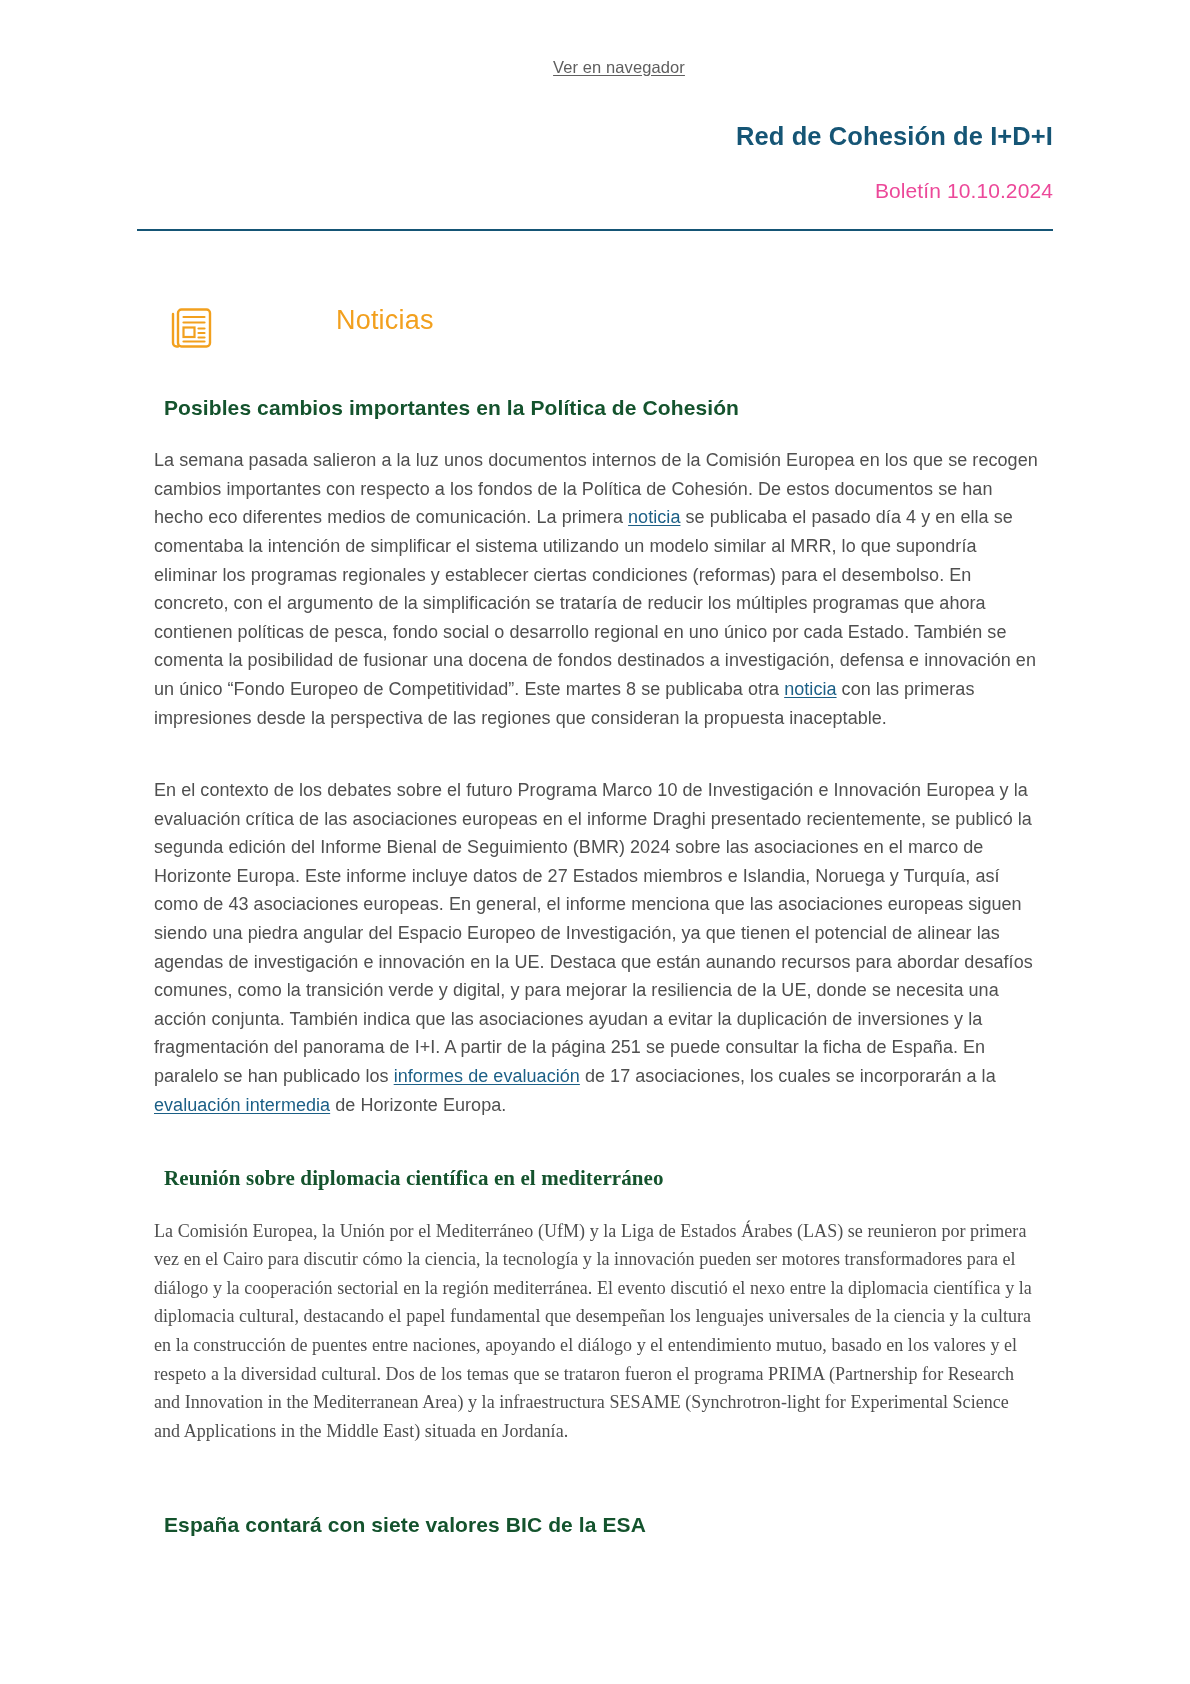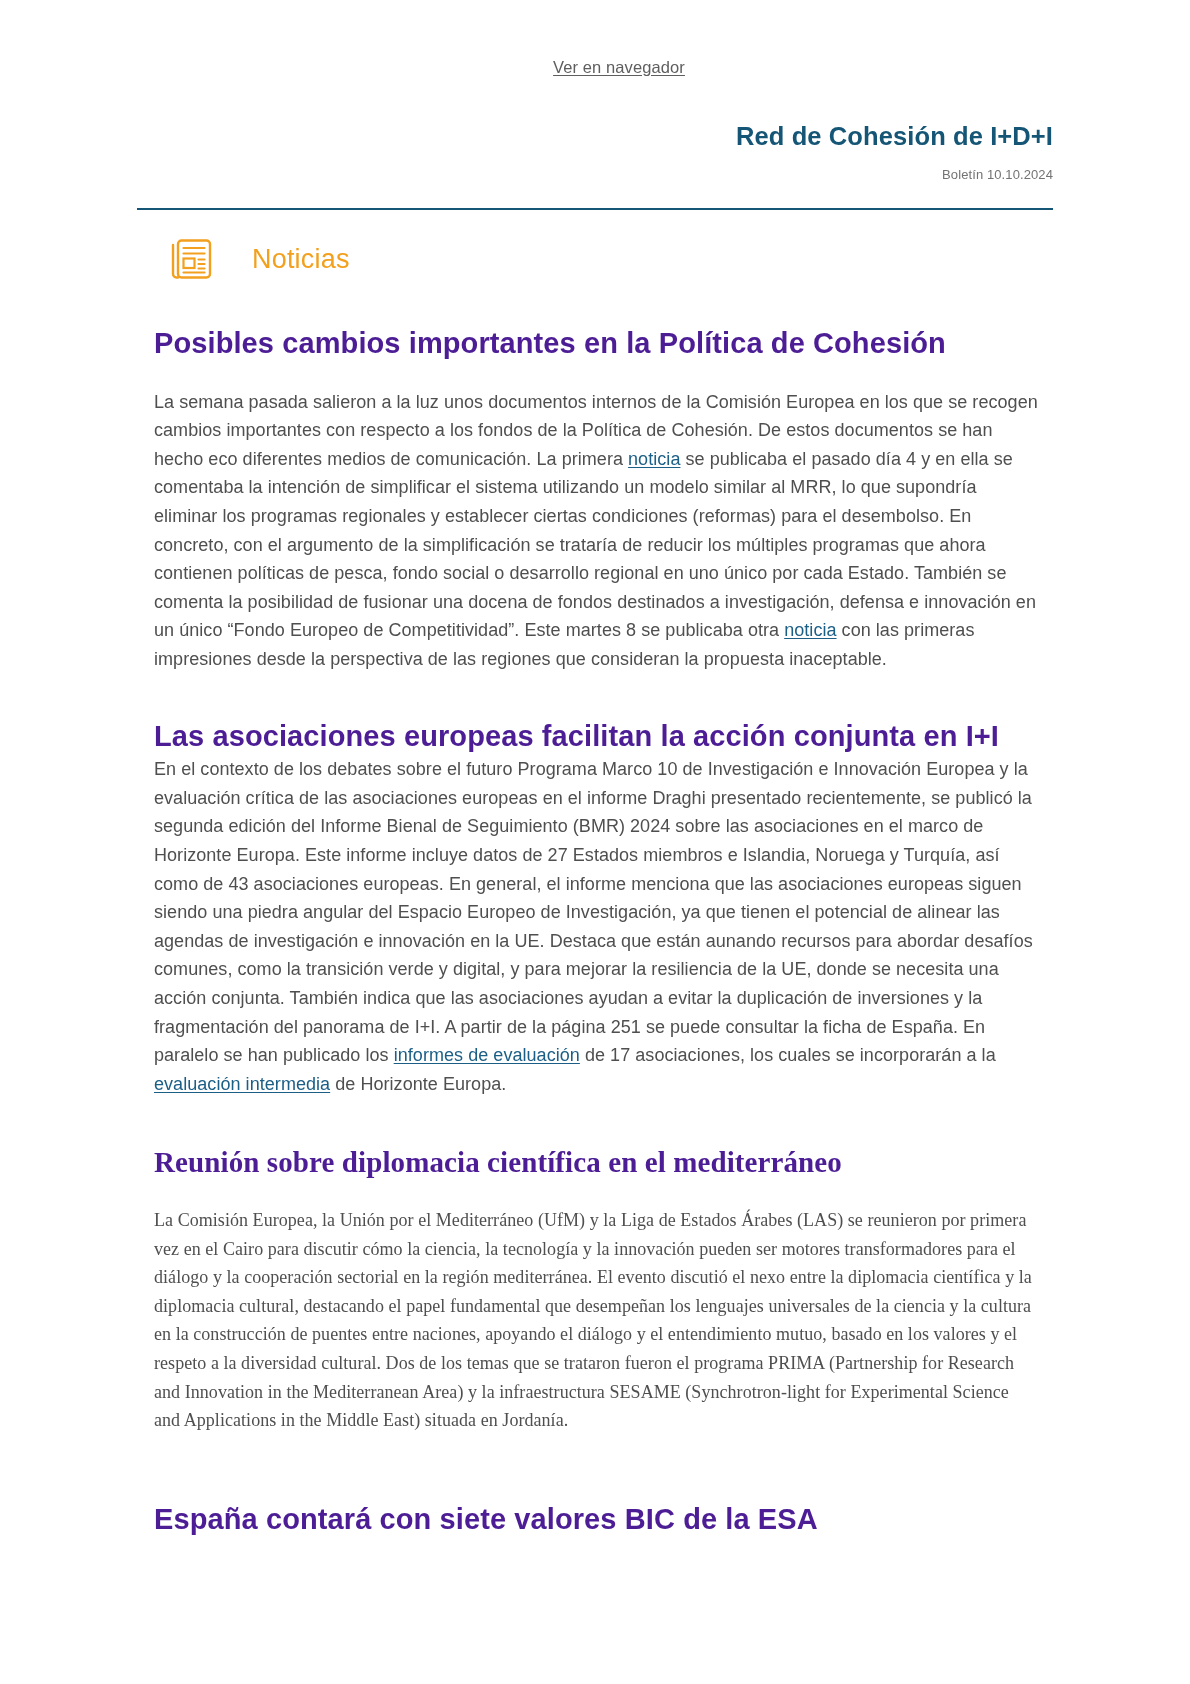--- a/index.html
+++ b/index.html
@@ -63,61 +63,62 @@
   }
   .brand-title {
     font-size: 25.5px;
     font-weight: 700;
     color: #155575;
     letter-spacing: .1px;
     line-height: 1.25;
     white-space: nowrap;
   }
   .brand-date {
-    margin-top: 14px;
-    font-size: 13px;
-    color: #737373;
+    margin-top: 26px;
+    font-size: 21px;
+    color: #ec4899;
     letter-spacing: .1px;
     white-space: nowrap;
   }
 
   
   .divider {
     margin: 26px 137px 0 137px;
     height: 2px;
     background: #155575;
   }
 
   
   .section-head {
     display: flex;
-    align-items: center;
+    align-items: flex-start;
     padding: 26px 0 0 168px;
-    gap: 36px;
+    gap: 120px;
+    margin-top: 48px;
   }
   .section-icon { flex: 0 0 auto; display: block; }
   .section-title {
     font-size: 27px;
     color: #f2a01e;
     letter-spacing: .2px;
     font-weight: 400;
   }
 
   
   .content {
     padding: 0 152px 60px 154px;
   }
   .article { margin-top: 0; }
   .article-heading {
-    color: #4c1d95;
-    font-size: 29px;
+    color: #14532d;
+    font-size: 21px;
     font-weight: 700;
     letter-spacing: .1px;
     line-height: 1.3;
-    margin: 0;
+    margin: 10px;
     padding: 0;
   }
   .article-body {
     font-size: 18px;
     line-height: 28.6px;
     color: #4f4f4f;
     margin: 0;
     padding: 0;
     letter-spacing: .05px;
     text-align: left;
@@ -182,21 +183,20 @@
   </div>
 
   <div class="content">
 
     <div class="article article-1">
       <h2 class="article-heading">Posibles cambios importantes en la Política de Cohesión</h2>
       <p class="article-body">La semana pasada salieron a la luz unos documentos internos de la Comisión Europea en los que se recogen cambios importantes con respecto a los fondos de la Política de Cohesión. De estos documentos se han hecho eco diferentes medios de comunicación. La primera <a class="inline-link">noticia</a> se publicaba el pasado día 4 y en ella se comentaba la intención de simplificar el sistema utilizando un modelo similar al MRR, lo que supondría eliminar los programas regionales y establecer ciertas condiciones (reformas) para el desembolso. En concreto, con el argumento de la simplificación se trataría de reducir los múltiples programas que ahora contienen políticas de pesca, fondo social o desarrollo regional en uno único por cada Estado. También se comenta la posibilidad de fusionar una docena de fondos destinados a investigación, defensa e innovación en un único “Fondo Europeo de Competitividad”. Este martes 8 se publicaba otra <a class="inline-link">noticia</a> con las primeras impresiones desde la perspectiva de las regiones que consideran la propuesta inaceptable.</p>
     </div>
 
     <div class="article article-2">
-      <h2 class="article-heading">Las asociaciones europeas facilitan la acción conjunta en I+I</h2>
       <p class="article-body">En el contexto de los debates sobre el futuro Programa Marco 10 de Investigación e Innovación Europea y la evaluación crítica de las asociaciones europeas en el informe Draghi presentado recientemente, se publicó la segunda edición del Informe Bienal de Seguimiento (BMR) 2024 sobre las asociaciones en el marco de Horizonte Europa. Este informe incluye datos de 27 Estados miembros e Islandia, Noruega y Turquía, así como de 43 asociaciones europeas. En general, el informe menciona que las asociaciones europeas siguen siendo una piedra angular del Espacio Europeo de Investigación, ya que tienen el potencial de alinear las agendas de investigación e innovación en la UE. Destaca que están aunando recursos para abordar desafíos comunes, como la transición verde y digital, y para mejorar la resiliencia de la UE, donde se necesita una acción conjunta. También indica que las asociaciones ayudan a evitar la duplicación de inversiones y la fragmentación del panorama de I+I. A partir de la página 251 se puede consultar la ficha de España. En paralelo se han publicado los <a class="inline-link">informes de evaluación</a> de 17 asociaciones, los cuales se incorporarán a la <a class="inline-link">evaluación intermedia</a> de Horizonte Europa.</p>
     </div>
 
     <div class="article article-3">
       <h2 class="article-heading">Reunión sobre diplomacia científica en el mediterráneo</h2>
       <p class="article-body">La Comisión Europea, la Unión por el Mediterráneo (UfM) y la Liga de Estados Árabes (LAS) se reunieron por primera vez en el Cairo para discutir cómo la ciencia, la tecnología y la innovación pueden ser motores transformadores para el diálogo y la cooperación sectorial en la región mediterránea. El evento discutió el nexo entre la diplomacia científica y la diplomacia cultural, destacando el papel fundamental que desempeñan los lenguajes universales de la ciencia y la cultura en la construcción de puentes entre naciones, apoyando el diálogo y el entendimiento mutuo, basado en los valores y el respeto a la diversidad cultural. Dos de los temas que se trataron fueron el programa PRIMA (Partnership for Research and Innovation in the Mediterranean Area) y la infraestructura SESAME (Synchrotron-light for Experimental Science and Applications in the Middle East) situada en Jordanía.</p>
     </div>
 
     <div class="article article-4">
       <h2 class="article-heading">España contará con siete valores BIC de la ESA</h2>

